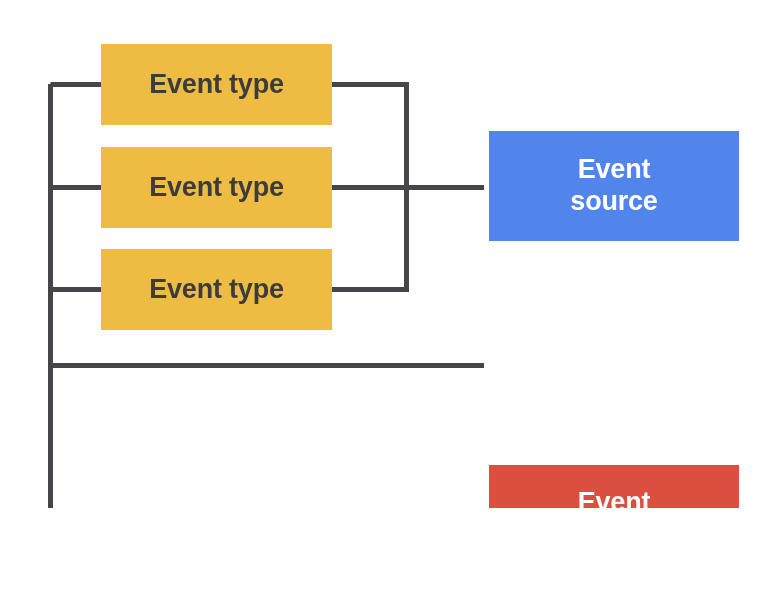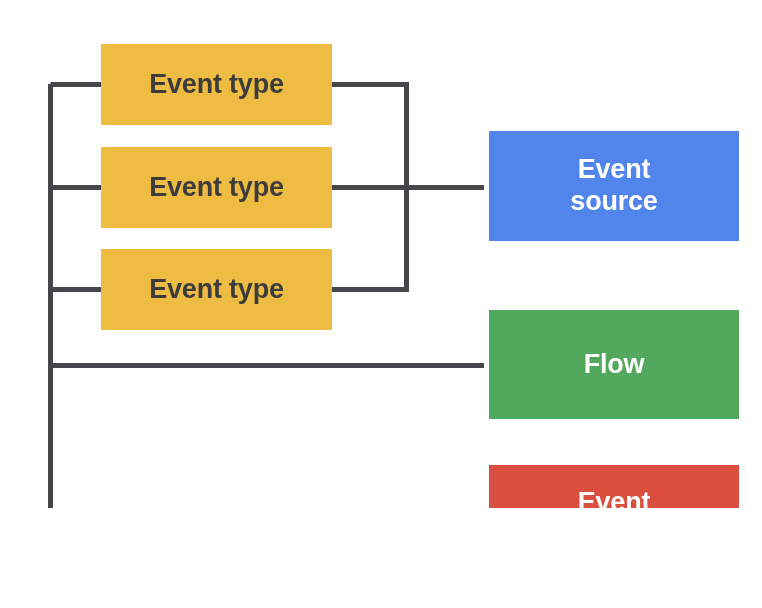--- a/index.html
+++ b/index.html
@@ -118,22 +118,19 @@
 
   <div class="node node-event-type" id="event-type-3">
     <span class="node-label">Event type</span>
   </div>
 
   <div class="node node-right" id="event-source">
     <span class="node-label">Event
 source</span>
   </div>
 
-  <div class="node node-right" id="flow">
-    <span class="node-label">Flow</span>
-  </div>
 
   <div class="node node-right" id="event-consumers">
     <span class="node-label">Event
 consumer(s)</span>
   </div>
 
 </div>
 
 </body></html>

